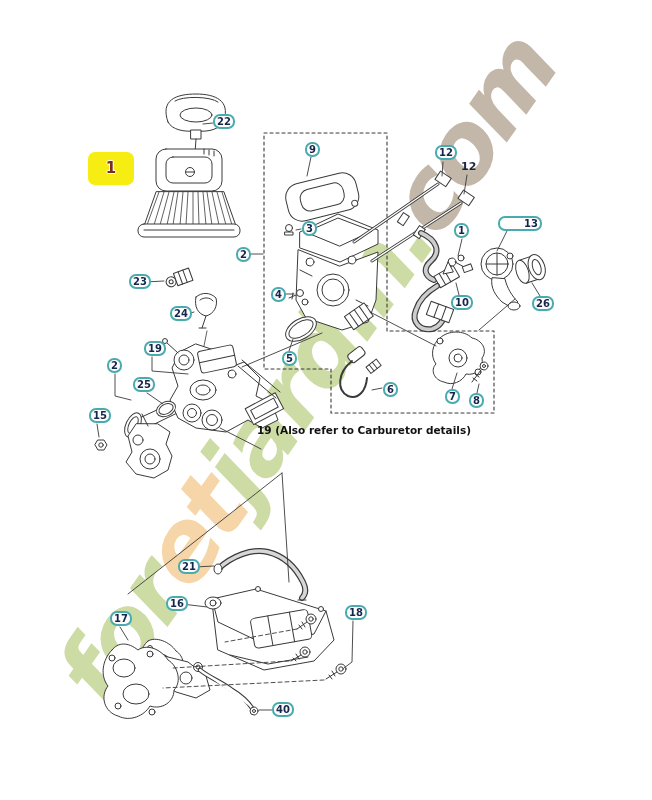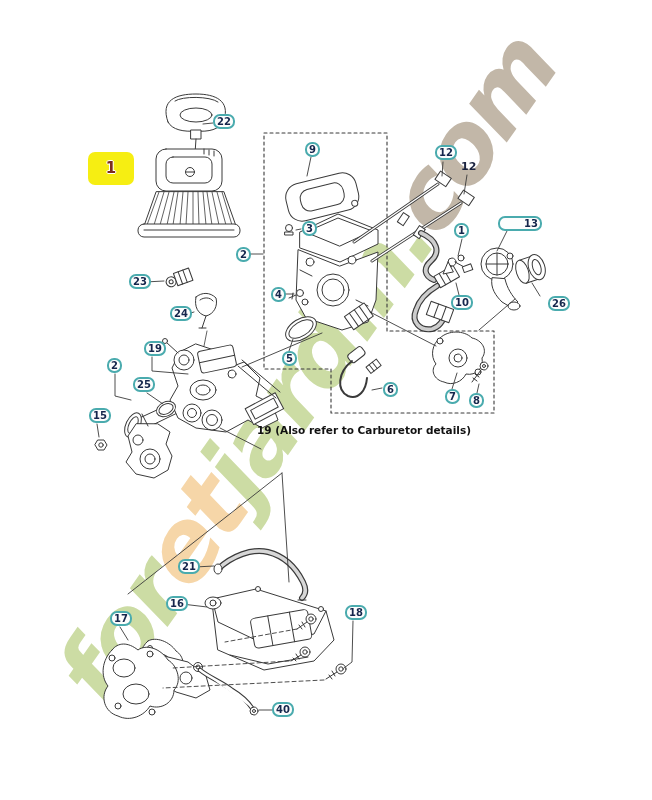--- a/index.html
+++ b/index.html
@@ -377,18 +377,18 @@
       <div class="plabel callout" style="left: 166px; top: 596px;">16</div>
       <div class="plabel callout" style="left: 110px; top: 611px;">17</div>
       <div class="plabel callout" style="left: 345px; top: 605px;">18</div>
       <div class="plabel callout" style="left: 144px; top: 341px;">19</div>
       <div class="plabel callout" style="left: 272px; top: 702px;">40</div>
       <div class="plabel callout" style="left: 178px; top: 559px;">21</div>
       <div class="plabel callout" style="left: 213px; top: 114px;">22</div>
       <div class="plabel callout" style="left: 129px; top: 274px;">23</div>
       <div class="plabel callout" style="left: 170px; top: 306px;">24</div>
       <div class="plabel callout" style="left: 133px; top: 377px;">25</div>
-      <div class="plabel callout" style="left: 532px; top: 296px; margin-left: 16px;">26</div>
+      <div class="plabel callout" style="left: 532px; top: 296px;">26</div>
     </div>
 
 <div id="note" style="left: 257px; top: 424px;">19 (Also refer to Carburetor details)</div>
 
 </div>
 
 </body></html>

